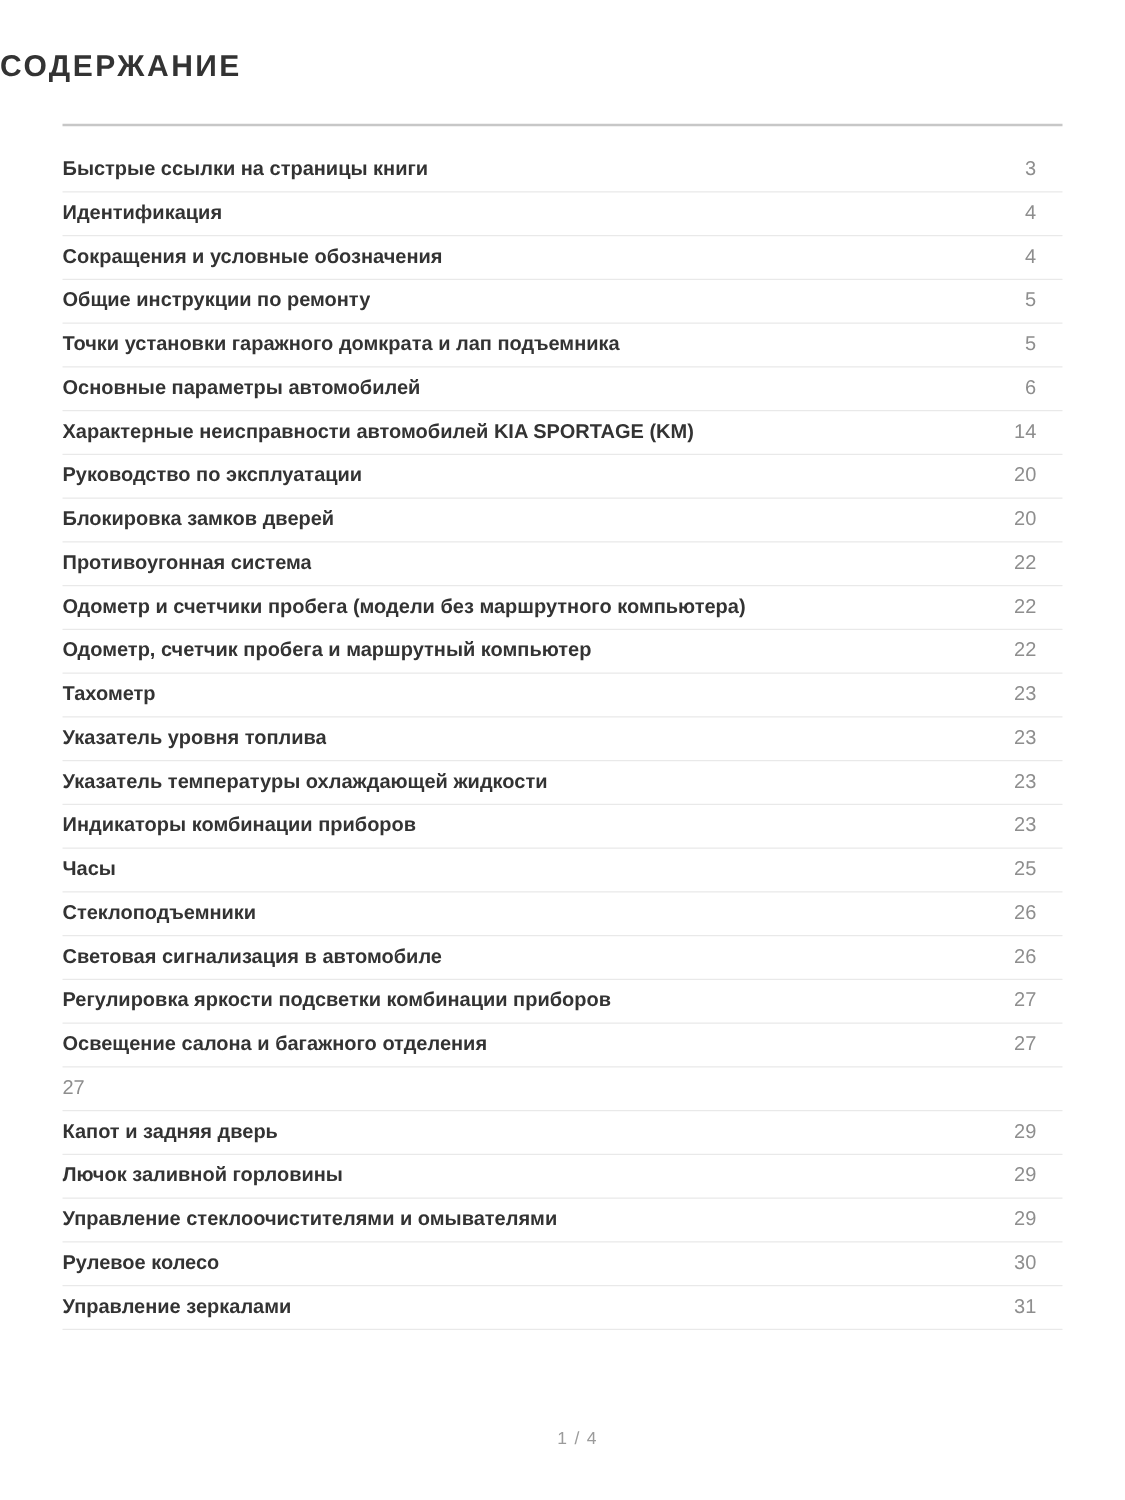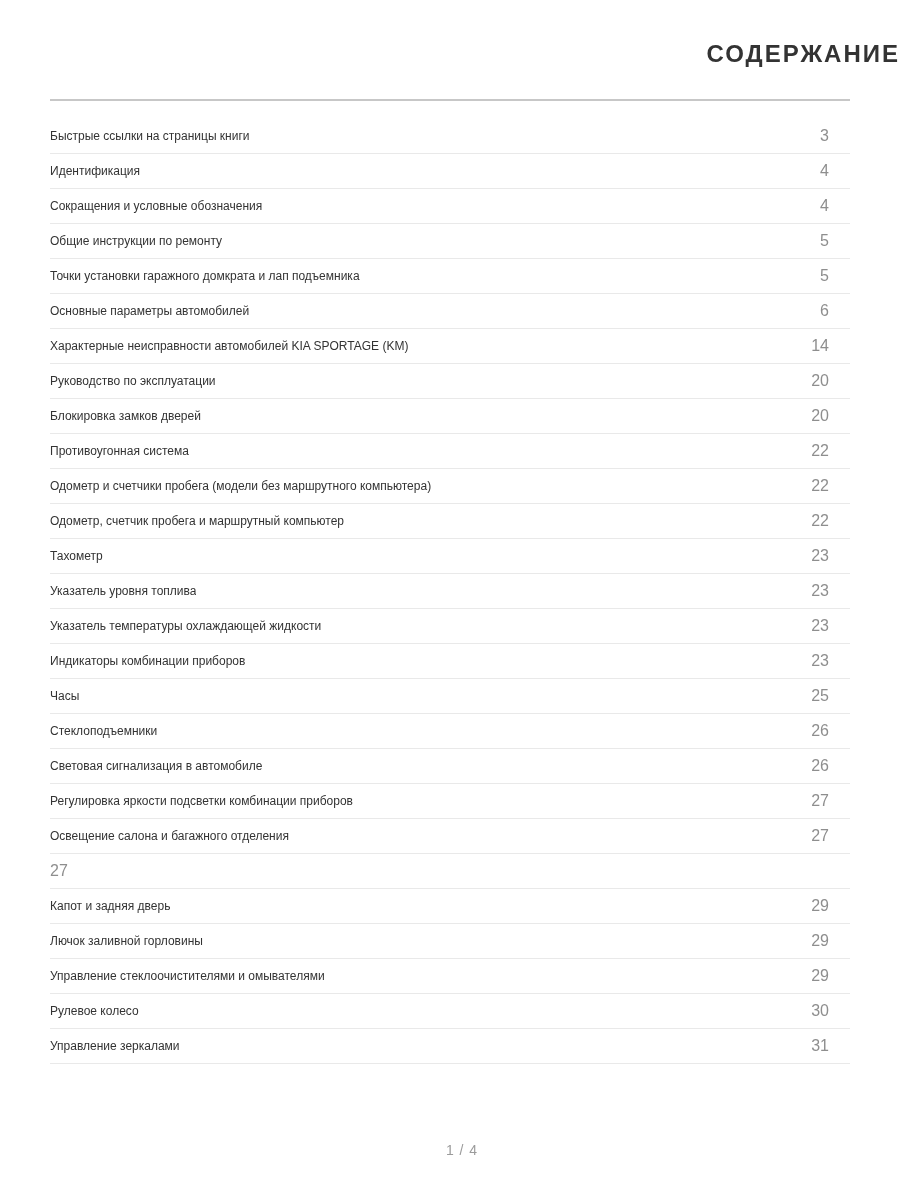--- a/index.html
+++ b/index.html
@@ -16,21 +16,21 @@
     overflow: hidden;
     --text-color: #333333;
     --num-color: #8e8e8e;
     --row-divider: #e9e9e9;
     --title-divider: #c7c7c7;
     --footer-color: #9b9b9b;
   }
   .title {
     margin: 0;
     padding-top: 42px;
-    text-align: right;
+    text-align: left;
     font-size: 24px;
     line-height: 1;
     font-weight: 700;
     letter-spacing: 2px;
     color: var(--text-color);
   }
   .rule {
     margin: 33px 50px 0 50px;
     border: none;
     border-top: 2px solid var(--title-divider);
@@ -41,25 +41,26 @@
   }
   .row {
     height: 34px;
     display: flex;
     align-items: center;
     justify-content: space-between;
     border-bottom: 1px solid var(--row-divider);
     cursor: pointer;
   }
   .row-label {
-    font-size: 12px;
+    font-size: 16px;
     color: var(--text-color);
     white-space: nowrap;
     overflow: hidden;
     text-overflow: ellipsis;
+    font-weight: bold;
   }
   .row-num {
     font-size: 16px;
     color: var(--num-color);
     padding-right: 21px;
     flex-shrink: 0;
   }
   .footer {
     position: absolute;
     top: 1142px;

